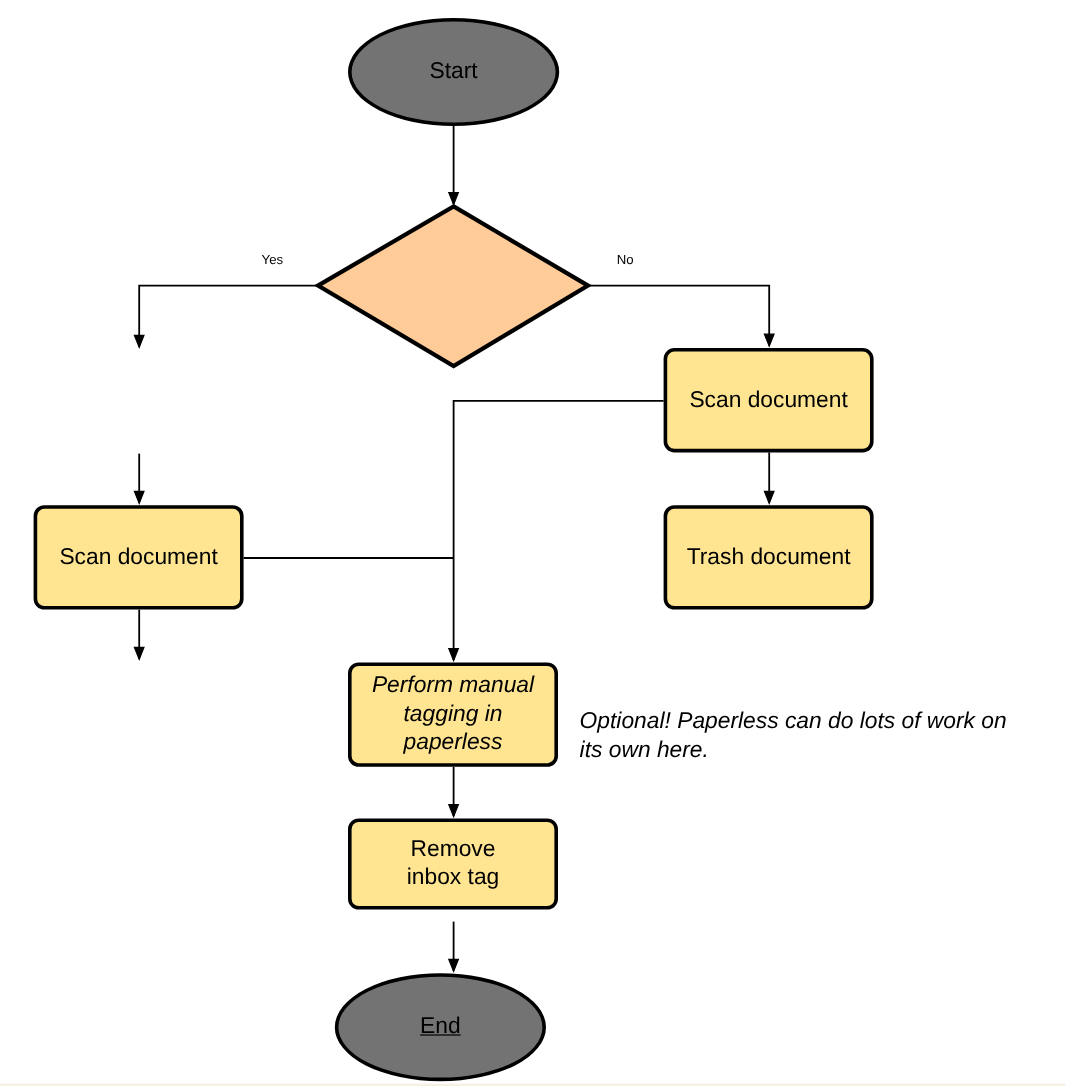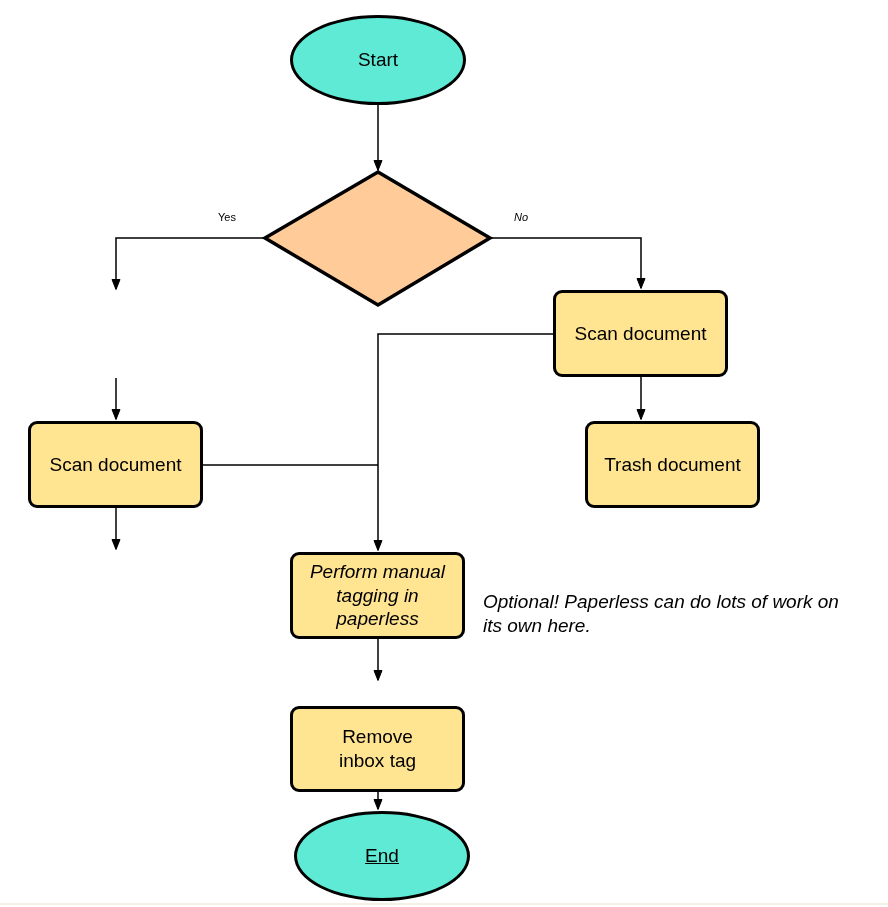--- a/index.html
+++ b/index.html
@@ -32,21 +32,21 @@
   .rect {
     width: 175px;
     height: 87px;
     background: #ffe491;
     border: 3px solid #000000;
     border-radius: 9px;
   }
   .ellipse {
     width: 176px;
     height: 90px;
-    background: #5eead4;
+    background: #737373;
     border: 3px solid #000000;
     border-radius: 50%;
   }
   .diamond-label {
     position: absolute;
     left: 265px; top: 172px;
     width: 225px; height: 133px;
     display: flex;
     align-items: center;
     justify-content: center;
@@ -56,21 +56,21 @@
     white-space: pre-line;
   }
   .edge-label {
     position: absolute;
     width: 60px;
     text-align: center;
     font-size: 11px;
     line-height: 1.2;
   }
   #label-yes { left: 197px; top: 211px; }
-  #label-no  { left: 491px; top: 211px; font-style: italic; }
+  #label-no  { left: 491px; top: 211px; }
   .annotation {
     position: absolute;
     left: 483px; top: 590px;
     width: 412px;
     font-size: 19px;
     font-style: italic;
     line-height: 1.25;
     white-space: pre-line;
   }
   .page-bottom-line {
@@ -78,24 +78,24 @@
     left: 0; top: 903px;
     width: 888px; height: 2px;
     background: #f4f0e4;
   }
   
   #node-start        { left: 290px; top: 15px;  }
   #node-write-asn    { left: 28px;  top: 291px; }
   #node-scan-left    { left: 28px;  top: 421px; height: 87px; }
   #node-archive      { left: 28px;  top: 551px; }
   #node-scan-right   { left: 553px; top: 290px; }
-  #node-trash        { left: 553px; top: 421px; height: 87px; margin-left: 32px; }
+  #node-trash        { left: 553px; top: 421px; height: 87px; }
   #node-tagging      { left: 290px; top: 552px; font-style: italic; }
-  #node-remove-inbox { left: 290px; top: 682px; height: 86px; margin-top: 24px; }
-  #node-end          { left: 294px; top: 811px; text-decoration: underline; }
+  #node-remove-inbox { left: 290px; top: 682px; height: 76px; }
+  #node-end          { left: 279px; top: 811px; text-decoration: underline; }
 </style>
 </head>
 <body>
 
 <div id="canvas">
 
   <svg id="edges-svg" viewBox="0 0 888 907" xmlns="http://www.w3.org/2000/svg">
     <defs>
       <marker id="arrow" markerWidth="13" markerHeight="11" refX="10.5" refY="5" orient="auto" markerUnits="userSpaceOnUse">
         <path d="M1,1 L11,5 L1,9 Z" fill="#000000" stroke="#000000" stroke-width="1"></path>

